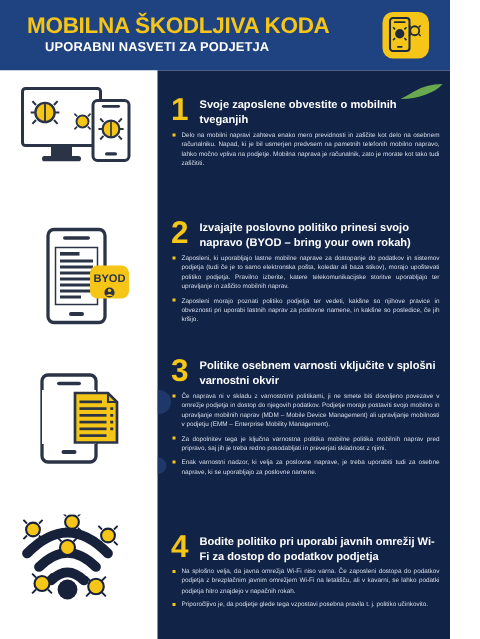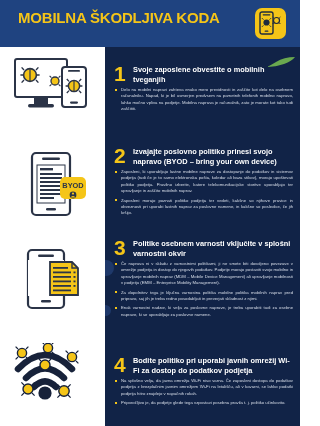--- a/index.html
+++ b/index.html
@@ -73,20 +73,21 @@
   .stroke-blue-circle {
     position:absolute; border-radius:50%;
     background:#2a4a87; opacity:0.55;
   }
 </style>
 </head>
 <body>
 
 <div class="header">
   <div class="header-title">MOBILNA ŠKODLJIVA KODA</div>
+  <div class="header-sub">UPORABNI NASVETI ZA PODJETJA</div>
   <div class="header-badge">
     <svg width="23" height="25" viewBox="0 0 23 25">
       <rect x="1" y="1" width="13" height="22" rx="2" fill="none" stroke="#1f2b3d" stroke-width="1.4"></rect>
       <rect x="3.6" y="3.2" width="7.8" height="1.2" rx="0.6" fill="#1f2b3d"></rect>
       <rect x="5.6" y="19.6" width="3.8" height="1.2" rx="0.6" fill="#1f2b3d"></rect>
       <circle cx="7.5" cy="11.5" r="3.1" fill="#1f2b3d"></circle>
       <path d="M4.4 8.6 L3 7.2 M10.6 8.6 L12 7.2 M4.4 14.4 L3 15.8 M10.6 14.4 L12 15.8" stroke="#1f2b3d" stroke-width="1"></path>
       <circle cx="17.5" cy="9.5" r="3" fill="#f5c518" stroke="#1f2b3d" stroke-width="1.2"></circle>
       <path d="M14.8 7.2 L13.6 6 M20.2 7.2 L21.4 6 M14.8 11.8 L13.6 13 M20.2 11.8 L21.4 13" stroke="#1f2b3d" stroke-width="1"></path>
     </svg>
@@ -218,21 +219,21 @@
   <div class="section" style="top:18px;">
     <div class="sec-num">1</div>
     <div class="sec-head">Svoje zaposlene obvestite o mobilnih tveganjih</div>
     <div class="sec-body">
       <div class="bullet">Delo na mobilni napravi zahteva enako mero previdnosti in zaščite kot delo na osebnem računalniku. Napad, ki je bil usmerjen predvsem na pametnih telefonih mobilno napravo, lahko močno vpliva na podjetje. Mobilna naprava je računalnik, zato je morate kot tako tudi zaščititi.</div>
     </div>
   </div>
 
   <div class="section" style="top:100px;">
     <div class="sec-num">2</div>
-    <div class="sec-head">Izvajajte poslovno politiko prinesi svojo napravo (BYOD – bring your own device)</div>
+    <div class="sec-head">Izvajajte poslovno politiko prinesi svojo napravo (BYOD – bring your own rokah)</div>
     <div class="sec-body">
       <div class="bullet">Zaposleni, ki uporabljajo lastne mobilne naprave za dostopanje do podatkov in sistemov podjetja (tudi če je to samo elektronska pošta, koledar ali baza stikov), morajo upoštevati politiko podjetja. Pravilno izberite, katere telekomunikacijske storitve uporabljajo ter upravljanje in zaščito mobilnih naprav.</div>
       <div class="bullet">Zaposleni morajo poznati politiko podjetja ter vedeti, kakšne so njihove pravice in obveznosti pri uporabi lastnih naprav za poslovne namene, in kakšne so posledice, če jih kršijo.</div>
     </div>
   </div>
 
   <div class="section" style="top:192px;">
     <div class="sec-num">3</div>
     <div class="sec-head">Politike osebnem varnosti vključite v splošni varnostni okvir</div>
     <div class="sec-body">

